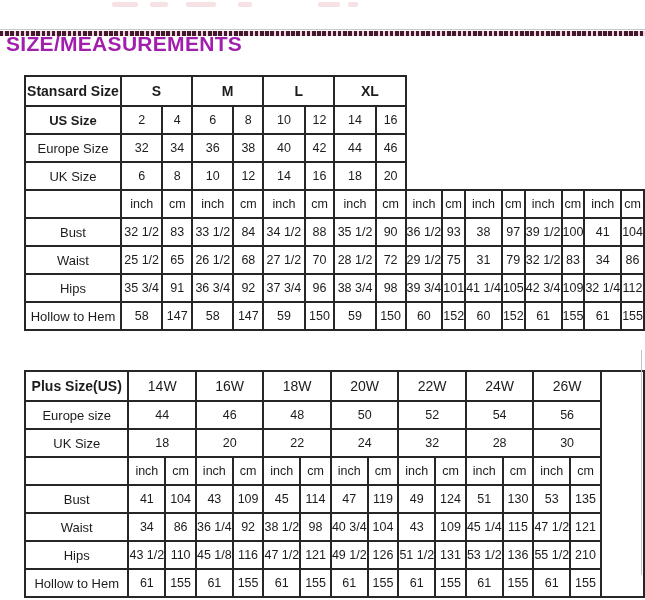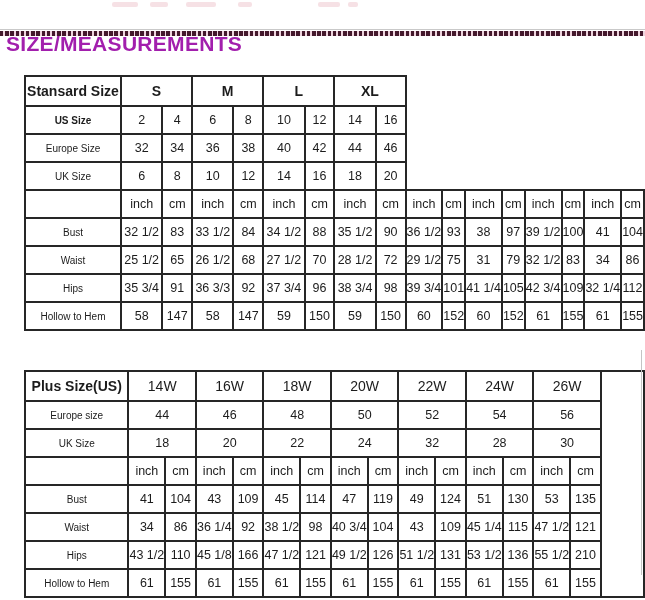--- a/index.html
+++ b/index.html
@@ -51,21 +51,21 @@
     padding: 0;
     height: 26px;
     font-size: 12.5px;
     font-weight: normal;
     white-space: nowrap;
     overflow: visible;
     color: #1c1c1c;
   }
   tr.hdr td, tr.hdr th { height: 28px; font-size: 14px; }
   .b   { font-weight: bold; }
-  .lbl { font-size: 10px; }
+  .lbl { font-size: 13px; }
 </style>
 </head>
 <body>
 
 <div class="artifact-strip">
   <i style="left:112px; width:26px;"></i>
   <i style="left:150px; width:18px;"></i>
   <i style="left:186px; width:30px;"></i>
   <i style="left:238px; width:14px;"></i>
   <i style="left:318px; width:22px;"></i>
@@ -184,21 +184,21 @@
         <td>79</td>
         <td>32 1/2</td>
         <td>83</td>
         <td>34</td>
         <td>86</td>
       </tr>
       <tr>
         <td class="lbl">Hips</td>
         <td>35 3/4</td>
         <td>91</td>
-        <td>36 3/3</td>
+        <td>36 3/4</td>
         <td>92</td>
         <td>37 3/4</td>
         <td>96</td>
         <td>38 3/4</td>
         <td>98</td>
         <td>39 3/4</td>
         <td>101</td>
         <td>41 1/4</td>
         <td>105</td>
         <td>42 3/4</td>
@@ -328,21 +328,21 @@
         <td>45 1/4</td>
         <td>115</td>
         <td>47 1/2</td>
         <td>121</td>
       </tr>
       <tr>
         <td class="lbl">Hips</td>
         <td>43 1/2</td>
         <td>110</td>
         <td>45 1/8</td>
-        <td>166</td>
+        <td>116</td>
         <td>47 1/2</td>
         <td>121</td>
         <td>49 1/2</td>
         <td>126</td>
         <td>51 1/2</td>
         <td>131</td>
         <td>53 1/2</td>
         <td>136</td>
         <td>55 1/2</td>
         <td>210</td>

